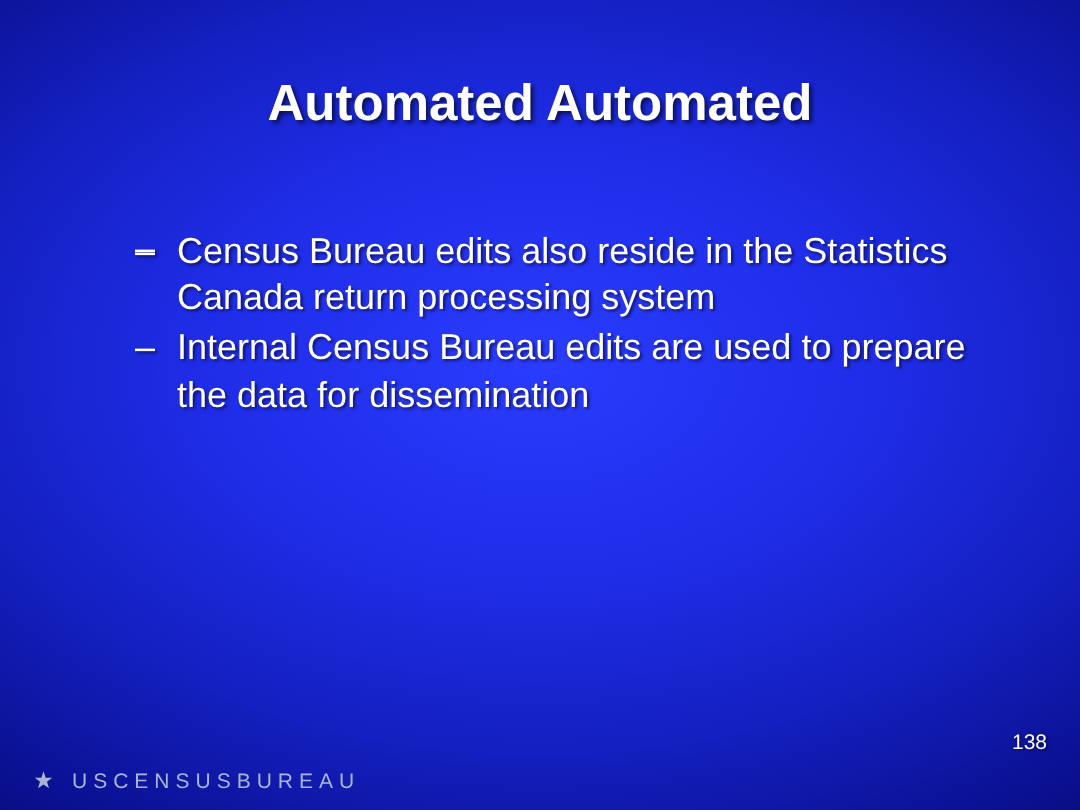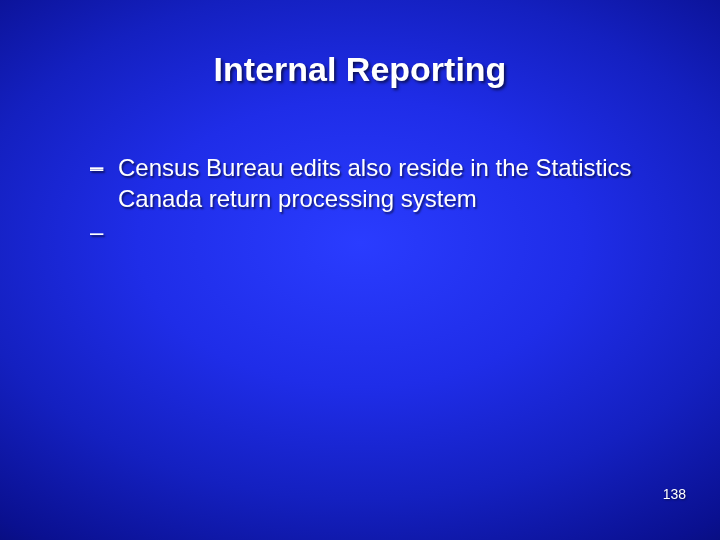--- a/index.html
+++ b/index.html
@@ -51,21 +51,21 @@
     padding-left: 28px;
     margin-bottom: 2px;
   }
   .dash {
     position: absolute;
     left: 0;
     top: 0;
   }
   .pagenum {
     position: absolute;
-    right: 34px;
+    right: 22px;
     bottom: 38px;
     font-size: 14px;
     color: #ffffff;
     text-shadow: 1px 1px 2px rgba(0,0,0,0.5);
   }
   .logo {
     position: absolute;
     left: 22px;
     bottom: 12px;
     font-size: 14px;
@@ -79,31 +79,38 @@
     width: 14px;
     height: 14px;
     flex-shrink: 0;
   }
 </style>
 </head>
 <body>
 
 <div class="slide">
 
-  <div class="title">Internal Reporting</div>
+  <div class="title">Automated Automated</div>
 
   <div class="body">
     <div class="bullet">
       <span class="dash">–</span>
     </div>
     <div class="bullet">
       <span class="dash">–</span>
       <span>Census Bureau edits also reside in the Statistics Canada return processing system</span>
     </div>
     <div class="bullet">
       <span class="dash">–</span>
+      <span>Internal Census Bureau edits are used to prepare the data for dissemination</span>
     </div>
   </div>
 
   <div class="pagenum">138</div>
 
+  <div class="logo">
+    <svg viewBox="0 0 24 24">
+      <path fill="#aab4d8" d="M12 2l2.5 7.5H22l-6 4.5 2.3 7.5L12 17l-6.3 4.5L8 14l-6-4.5h7.5z"></path>
+    </svg>
+    <span>USCENSUSBUREAU</span>
+  </div>
 
 </div>
 
 </body></html>

